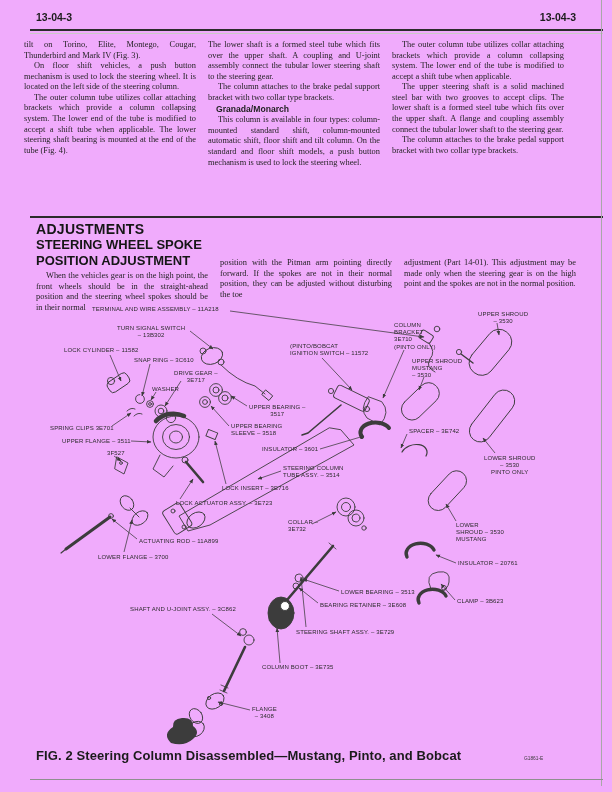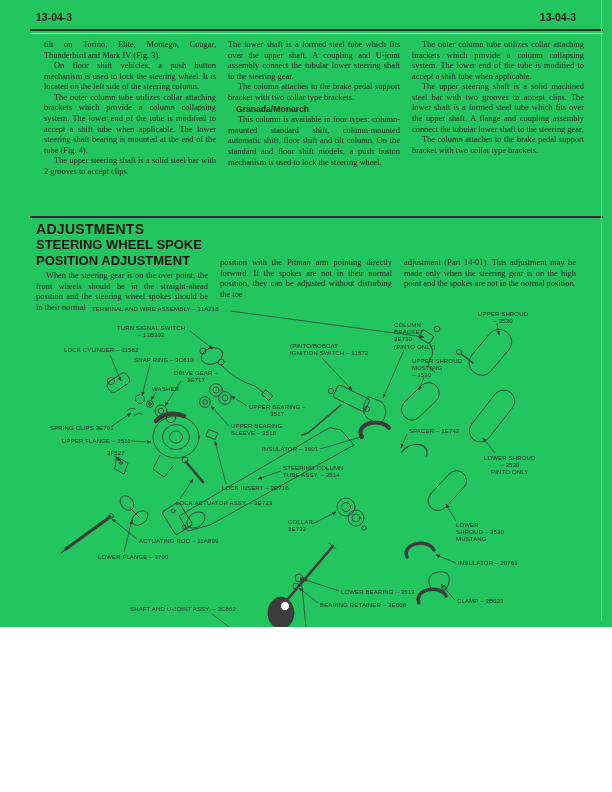--- a/index.html
+++ b/index.html
@@ -1,26 +1,26 @@
 <!DOCTYPE html>
 <html><head>
 <meta charset="utf-8">
 <style>
   *{margin:0;padding:0;box-sizing:border-box}
   html,body{background:#ffffff}
-  .page{position:relative;width:612px;height:627px;background:#22c55e;overflow:hidden;color:#222;
+  .page{position:relative;width:612px;height:792px;background:#f0abfc;overflow:hidden;color:#222;
         font-family:"Liberation Serif",serif}
   
   .hdr{position:absolute;top:11px;left:36px;right:36px;display:flex;justify-content:space-between;
        align-items:baseline;font-family:"Liberation Sans",sans-serif;font-weight:bold;font-size:10.5px;color:#1c1c1c}
   .hdr .title{font-size:10.3px;letter-spacing:.2px}
   .rule1{position:absolute;top:29px;left:30px;right:9px;height:2.4px;background:#2b2b2b}
   .rule1b{position:absolute;top:33px;left:30px;right:9px;height:1px;background:#c9c9c7}
   
-  .intro{position:absolute;top:40px;left:44px;width:540px;height:178px;display:flex;gap:12px}
+  .intro{position:absolute;top:40px;left:24px;width:540px;height:178px;display:flex;gap:12px}
   .col{flex:1;text-align:justify;font-size:8.4px;line-height:1.26;color:#1f1f1f;overflow:hidden}
   .col p.para{margin:0}
   .ind{text-indent:10px}
   .inhead{font-family:"Liberation Sans",sans-serif;font-weight:bold;font-size:8.6px;margin:1px 8px 0;text-align:left}
   .rule2{position:absolute;top:216px;left:30px;right:9px;height:1.8px;background:#2b2b2b}
   
   .adj-head{position:absolute;top:221px;left:36px;font-family:"Liberation Sans",sans-serif;
             font-weight:bold;font-size:14px;letter-spacing:.3px;color:#161616}
   .adjust{position:absolute;top:237px;left:36px;width:540px;display:flex;gap:12px}
   .subhead{font-family:"Liberation Sans",sans-serif;font-weight:bold;font-size:13px;line-height:1.2;color:#161616;text-align:left}
@@ -47,21 +47,20 @@
     <span>13-04-3</span>
   </div>
   <div class="rule1"></div>
   <div class="rule1b"></div>
 
   <section class="intro">
     <div class="col">
         <p class="para">tilt on Torino, Elite, Montego, Cougar, Thunderbird and Mark IV (Fig. 3).</p>
         <p class="para ind">On floor shift vehicles, a push button mechanism is used to lock the steering wheel. It is located on the left side of the steering column.</p>
         <p class="para ind">The outer column tube utilizes collar attaching brackets which provide a column collapsing system. The lower end of the tube is modified to accept a shift tube when applicable. The lower steering shaft bearing is mounted at the end of the tube (Fig. 4).</p>
-        <p class="para ind">The upper steering shaft is a solid steel bar with 2 grooves to accept clips.</p>
       </div>
     <div class="col">
         <p class="para">The lower shaft is a formed steel tube which fits over the upper shaft. A coupling and U-joint assembly connect the tubular lower steering shaft to the steering gear.</p>
         <p class="para ind">The column attaches to the brake pedal support bracket with two collar type brackets.</p>
         <h4 class="inhead">Granada/Monarch</h4>
         <p class="para ind">This column is available in four types: column-mounted standard shift, column-mounted automatic shift, floor shift and tilt column. On the standard and floor shift models, a push button mechanism is used to lock the steering wheel.</p>
       </div>
     <div class="col">
         <p class="para ind">The outer column tube utilizes collar attaching brackets which provide a column collapsing system. The lower end of the tube is modified to accept a shift tube when applicable.</p>
         <p class="para ind">The upper steering shaft is a solid machined steel bar with two grooves to accept clips. The lower shaft is a formed steel tube which fits over the upper shaft. A flange and coupling assembly connect the tubular lower shaft to the steering gear.</p>
@@ -71,21 +70,21 @@
 
   <div class="rule2"></div>
 
   <h1 class="adj-head">ADJUSTMENTS</h1>
 
   <section class="adjust">
     <div class="col">
       <div class="subhead">STEERING WHEEL SPOKE</div>
       <div class="subhead">POSITION ADJUSTMENT</div>
       <div style="margin-top:3px">
-          <p class="para ind">When the steering gear is on the over point, the front wheels should be in the straight-ahead position and the steering wheel spokes should be in their normal</p>
+          <p class="para ind">When the vehicles gear is on the high point, the front wheels should be in the straight-ahead position and the steering wheel spokes should be in their normal</p>
         </div>
     </div>
     <div class="col padtop">
         <p class="para">position with the Pitman arm pointing directly forward. If the spokes are not in their normal position, they can be adjusted without disturbing the toe</p>
       </div>
     <div class="col padtop">
         <p class="para">adjustment (Part 14-01). This adjustment may be made only when the steering gear is on the high point and the spokes are not in the normal position.</p>
       </div>
   </section>
 

